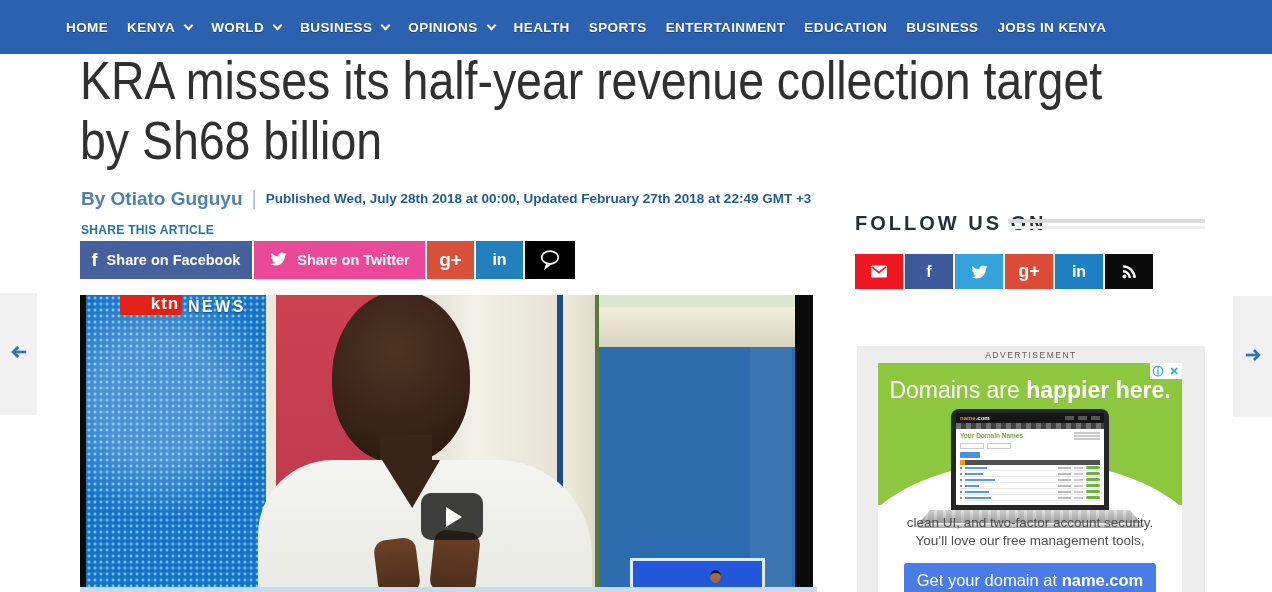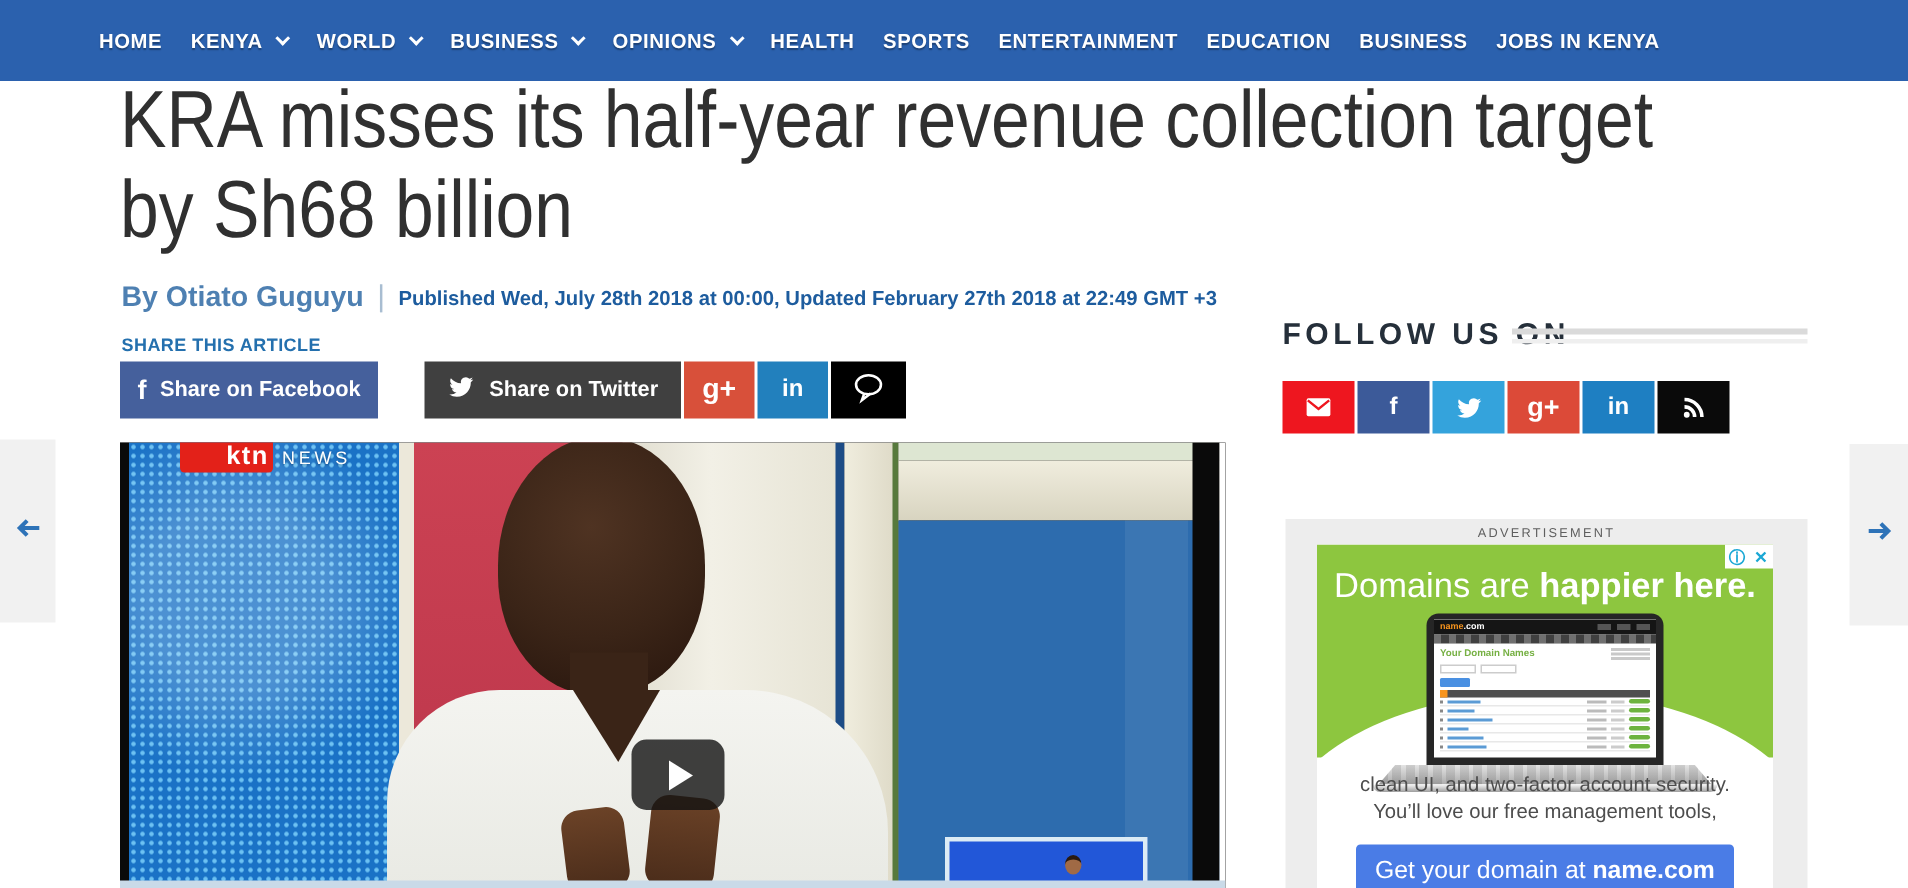--- a/index.html
+++ b/index.html
@@ -38,21 +38,21 @@
   .share-label {
     position:absolute; left:81px; top:223px;
     color:#2470ae; font-weight:bold; font-size:12px; letter-spacing:0.3px;
   }
   .share-row { position:absolute; left:80px; top:241px; display:flex; gap:2px; height:38px; }
   .share-btn {
     display:flex; align-items:center; justify-content:center; gap:9px;
     color:#fff; font-weight:bold; font-size:14.5px; cursor:pointer;
   }
   .share-fb { width:172px; background:#45609c; }
-  .share-tw { width:171px; background:#404040;margin-left:29px; }
+  .share-tw { width:171px; background:#ec4899; }
   .share-gp { width:47px; background:#d8503a; font-size:19px; }
   .share-in { width:47px; background:#2280bd; font-size:16px; }
   .share-cm { width:50px; background:#000; }
   .fb-f { font-size:18px; font-weight:bold; }
   
   .video { position:absolute; left:80px; top:295px; width:737px; height:297px; background:#0a0a0a; overflow:hidden; cursor:pointer; }
   .video * { position:absolute; }
   .v-dots {
     left:6px; top:0; width:180px; height:297px;
     background-color:#1a72c6;
@@ -93,21 +93,21 @@
   .v-inset {
     left:550px; top:263px; width:135px; height:42px;
     background:#2257d8; border:3px solid #dcebf5;
   }
   .v-inset-head { left:60%; top:9px; width:11px; height:13px; border-radius:50%; background:#a06a45; border-top:3px solid #2a1a10; }
   .v-logo-box {
     left:40px; top:-6px; width:62px; height:26px; background:#e32119; border-radius:3px;
     display:flex; align-items:flex-end; justify-content:center;
     color:#fff; font-weight:bold; font-size:17px; line-height:22px; letter-spacing:1px;padding-left:28px;
   }
-  .v-logo-news { left:108px; top:3px; color:#fff; font-size:12px; letter-spacing:2.5px; font-weight:normal; text-shadow:0 1px 2px rgba(0,0,0,0.4); }
+  .v-logo-news { left:108px; top:3px; color:#fff; font-size:16px; letter-spacing:2.5px; font-weight:bold; text-shadow:0 1px 2px rgba(0,0,0,0.4); }
   .v-play {
     left:341px; top:198px; width:62px; height:47px; border-radius:10px;
     background:rgba(18,18,18,0.8); display:flex; align-items:center; justify-content:center;
   }
   .v-play-tri { position:static; width:0; height:0; border-left:16px solid #fff; border-top:10px solid transparent; border-bottom:10px solid transparent; margin-left:4px; }
   .v-bottomstrip { left:0; top:292px; width:737px; height:5px; background:#c9dae8; }
   
   .arrow-box {
     position:absolute; background:#f1f1f1; display:flex; align-items:center; justify-content:center; cursor:pointer;
   }

